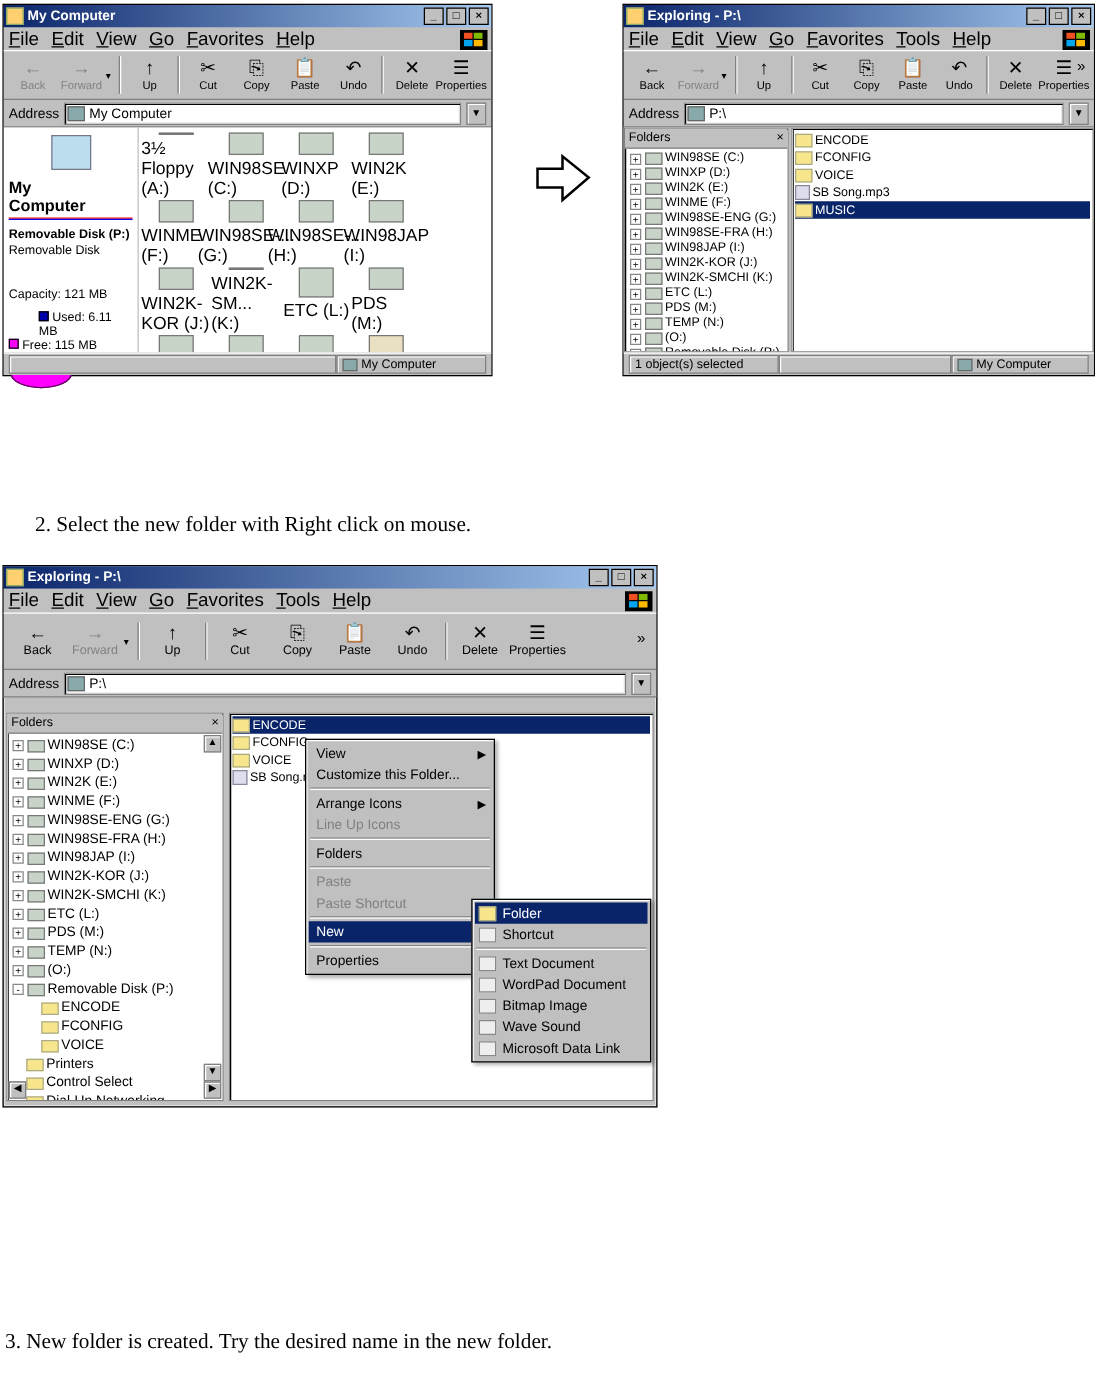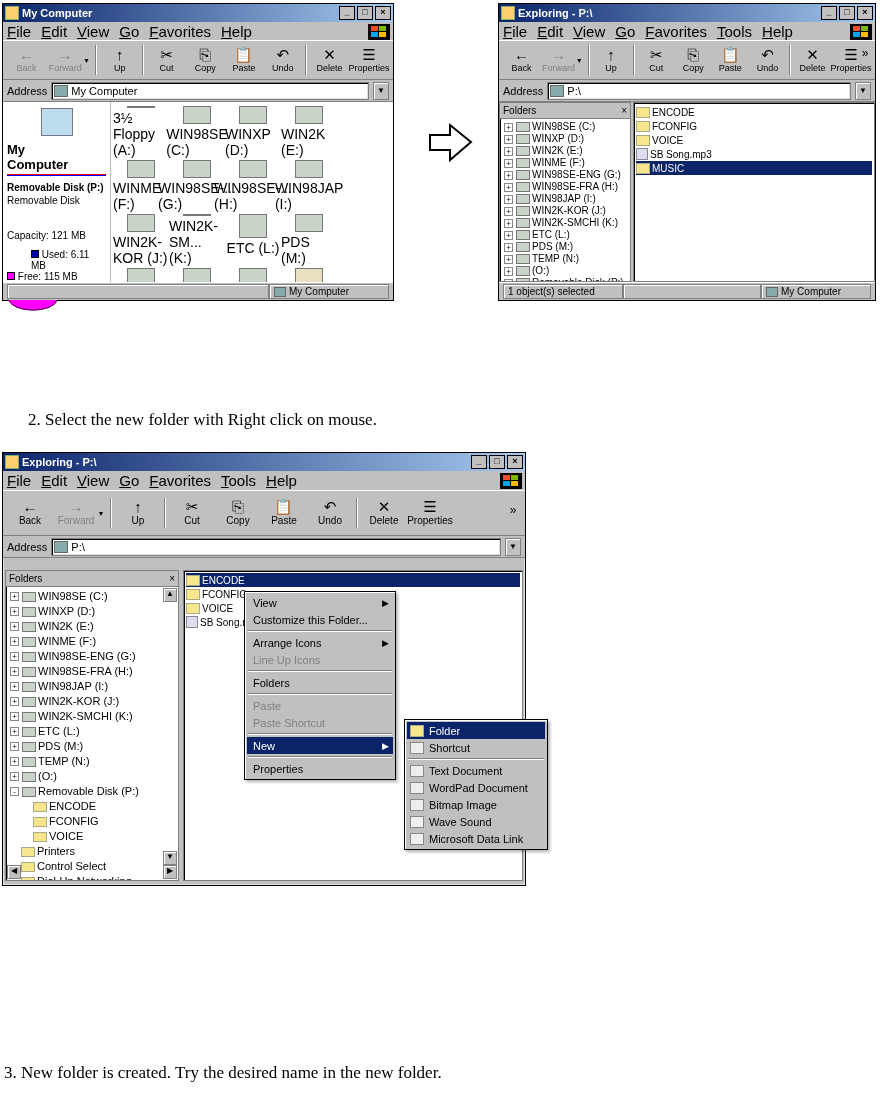--- a/index.html
+++ b/index.html
@@ -80,21 +80,21 @@
   .w3tree { width: 174px; }
   .w3list { flex: 1; margin-left: 2px; position: relative; }
 
   .ctxmenu { position: absolute; background: #c0c0c0; border: 1px solid #000; box-shadow: 1px 1px 0 #fff inset, 2px 2px 3px rgba(0,0,0,0.3); font-size: 11px; padding: 2px; }
   .ctxmenu .mi { height: 17px; display: flex; align-items: center; padding: 0 18px 0 6px; white-space: nowrap; position: relative; }
   .ctxmenu .mi.dis { color: #808080; }
   .ctxmenu .mi.sel { background: #0a246a; color: #fff; }
   .ctxmenu .mi .arr { position: absolute; right: 4px; font-size: 9px; }
   .ctxmenu hr { border: none; border-top: 1px solid #808080; border-bottom: 1px solid #fff; margin: 2px 1px; }
   .ctx1 { left: 60px; top: 20px; width: 152px; }
-  .ctx2 { left: 220px; top: 148px; width: 144px; }
+  .ctx2 { left: 193px; top: 148px; width: 144px; }
   .ctx2 .mi { padding-left: 22px; }
   .ctx2 .micon { position: absolute; left: 3px; width: 14px; height: 12px; border: 1px solid #888; background: #eee; }
   .ctx2 .mi.sel .micon { background: #f8e68c; border-color: #aa8; }
 
   
   .step3 { position: absolute; top: 1063px; left: 4px; font-family: Georgia, serif; font-size: 17px; }
 
   .w2treewrap { width: 132px; display: flex; flex-direction: column; }
   .treepane.t2 { flex: 1; }
 

